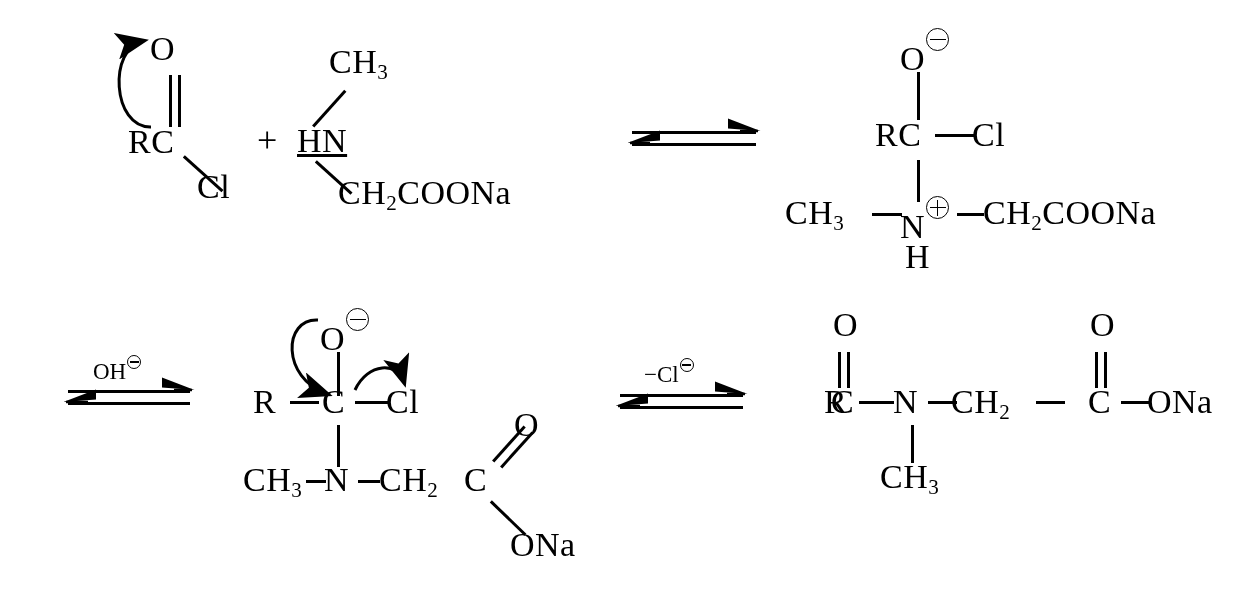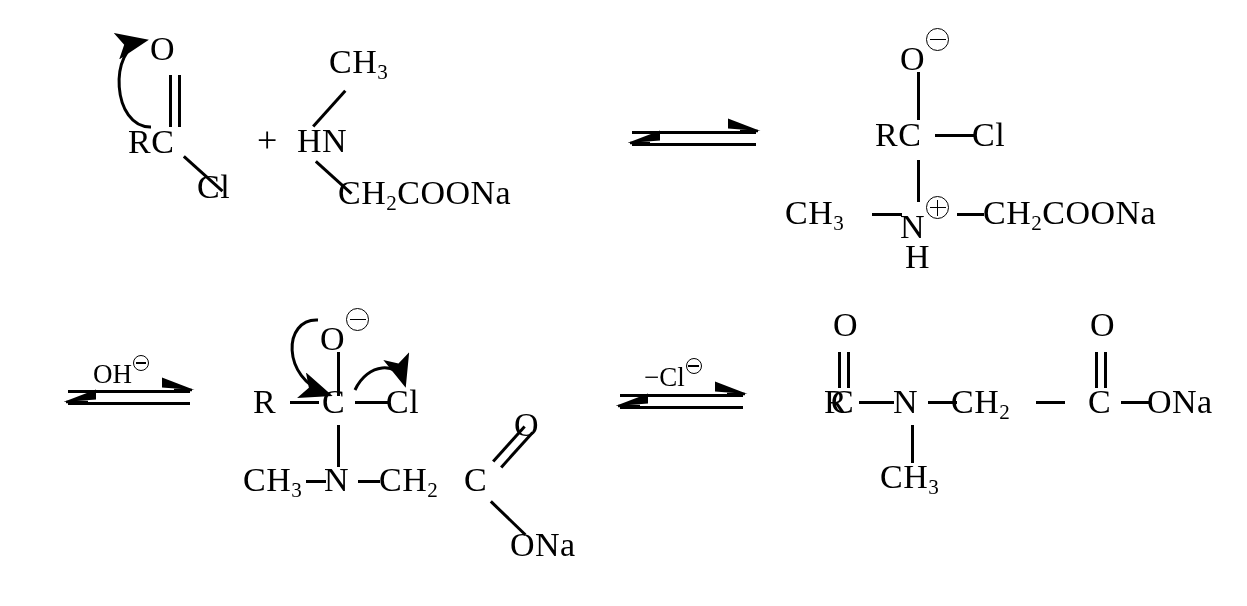--- a/index.html
+++ b/index.html
@@ -37,21 +37,21 @@
     content:"";position:absolute;
     top:12%;bottom:12%;left:calc(50% - 0.8px);
     width:1.6px;background:#000;
   }
   .bond{position:absolute;background:#000;}
   .bond.h{height:2.5px;}
   .bond.v{width:2.5px;}
   .bond.diag{height:2.5px;transform-origin:0 50%;}
   .lbl{
     position:absolute;
-    font-size:27px;
+    font-size:23px;
     line-height:1;
     white-space:nowrap;
   }
   .plussign{position:absolute;font-size:36px;line-height:1;}
   svg.ov{position:absolute;left:0;top:0;width:1247px;height:606px;overflow:visible;pointer-events:none;}
 </style>
 </head>
 <body>
 
 <div id="page">
@@ -60,21 +60,21 @@
   <div class="bond v" style="left:169px;top:75px;height:52px;"></div>
   <div class="bond v" style="left:178px;top:75px;height:52px;"></div>
   <div class="atom" style="left:128px;top:125px;"><span>RC</span></div>
   <div class="bond diag" style="left:184px;top:155px;width:52px;transform:rotate(42deg);"></div>
   <div class="atom" style="left:197px;top:170px;"><span>Cl</span></div>
 
   <div class="plussign" style="left:257px;top:122px;"><span>+</span></div>
 
   <div class="atom" style="left:329px;top:45px;"><span>CH</span><span class="sub">3</span></div>
   <div class="bond diag" style="left:313px;top:125px;width:48px;transform:rotate(-48deg);"></div>
-  <div class="atom" style="left:297px;top:124px;"><span>HN</span></div>
+  <div class="atom" style="left:297px;top:124px;text-decoration:underline;"><span>HN</span></div>
   <div class="bond diag" style="left:316px;top:160px;width:48px;transform:rotate(42deg);"></div>
   <div class="atom" style="left:338px;top:176px;"><span>CH</span><span class="sub">2</span><span>COONa</span></div>
 
   <div>
     <div class="bond h" style="left:632px;top:131px;width:124px;"></div>
     <div class="bond h" style="left:632px;top:143px;width:124px;"></div>
   </div>
 
   <div class="atom" style="left:900px;top:28px;"><span>O</span><span class="chg"></span></div>
   <div class="bond v" style="left:917px;top:72px;height:48px;"></div>

